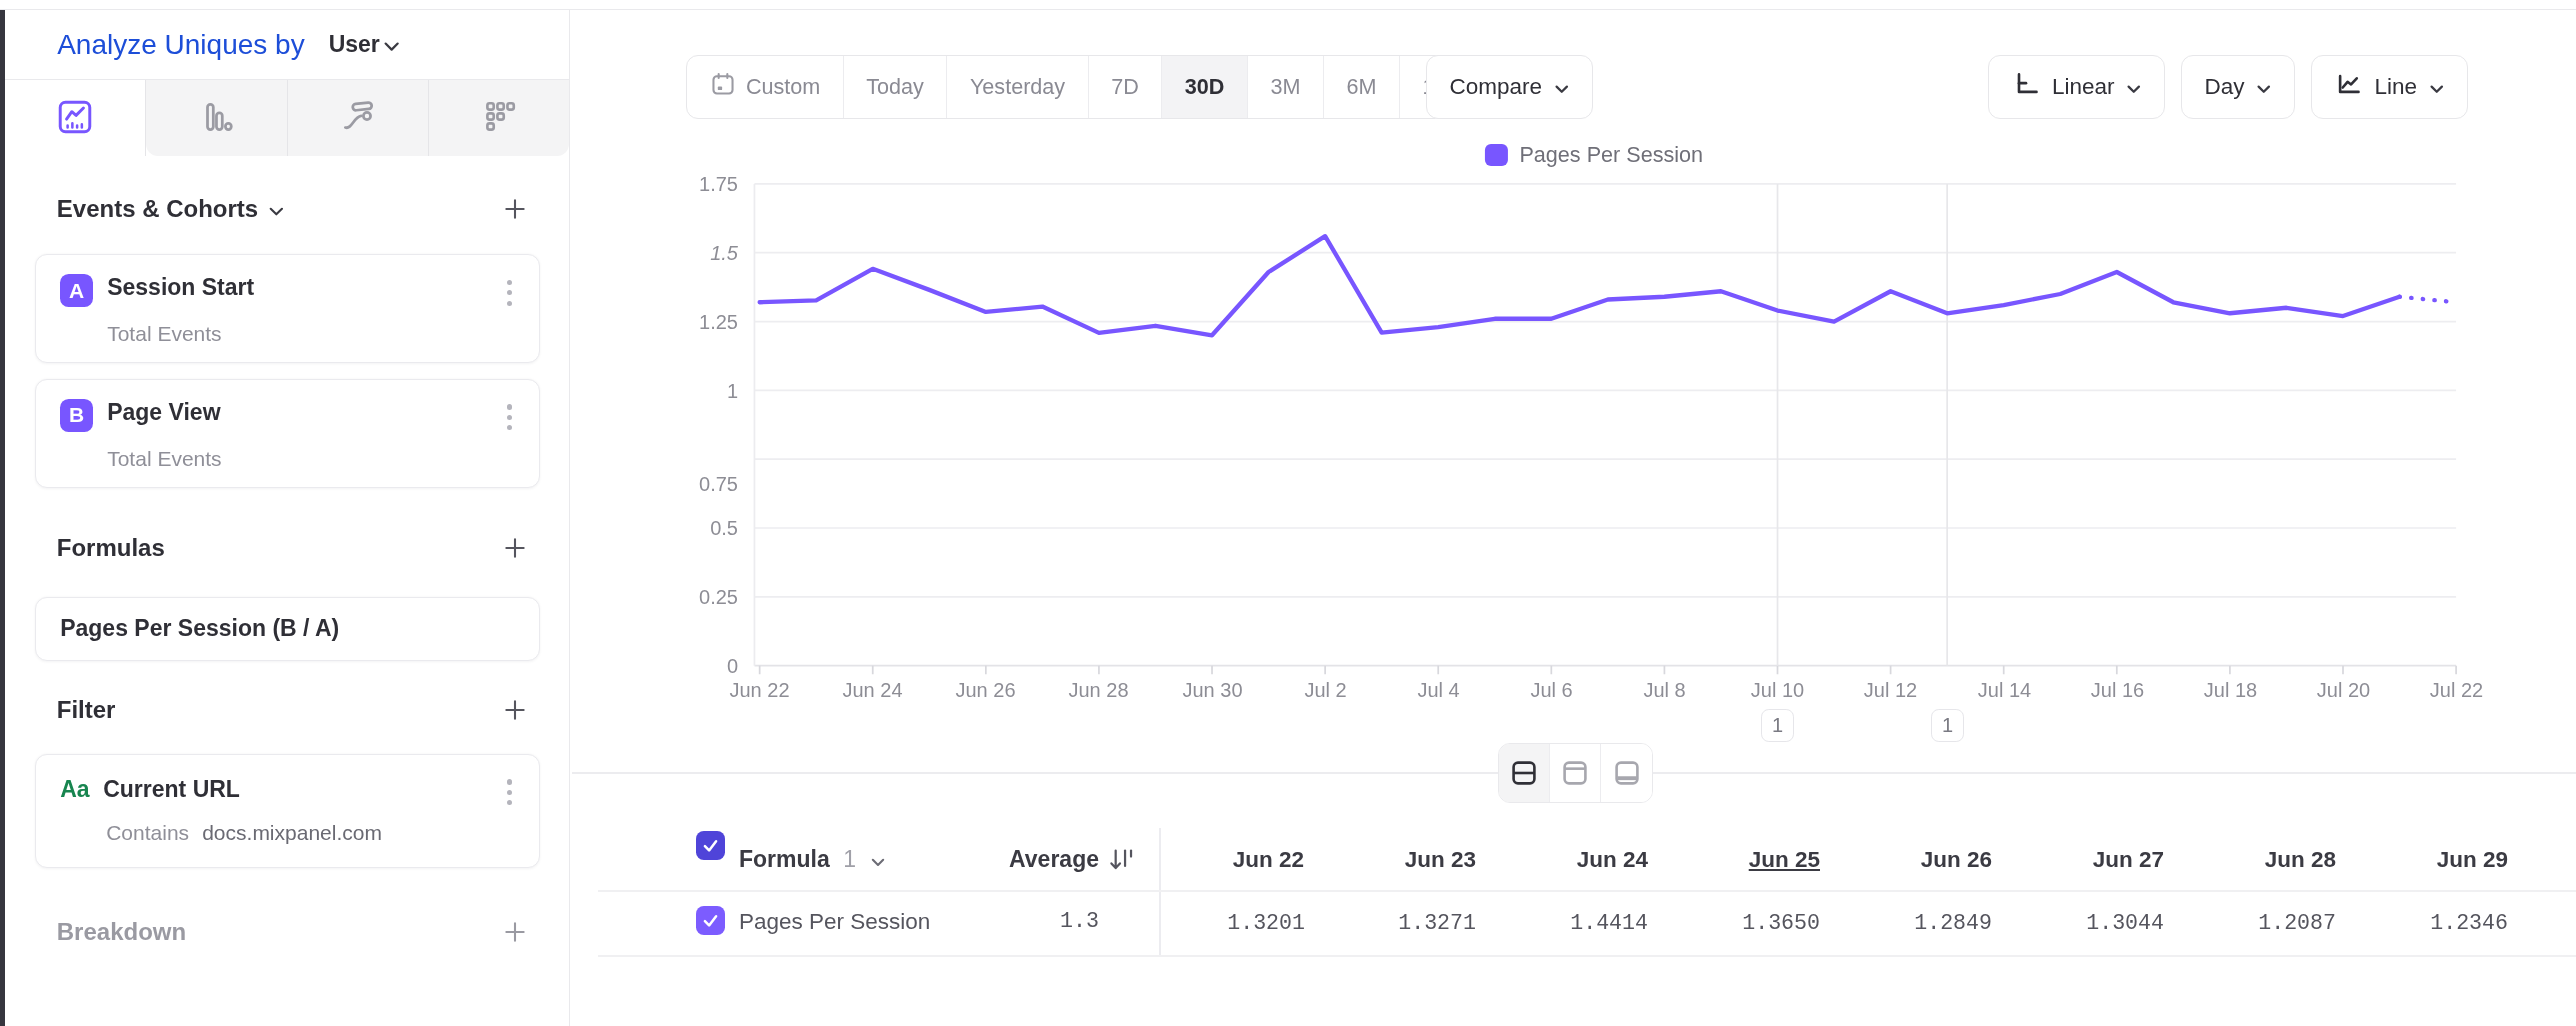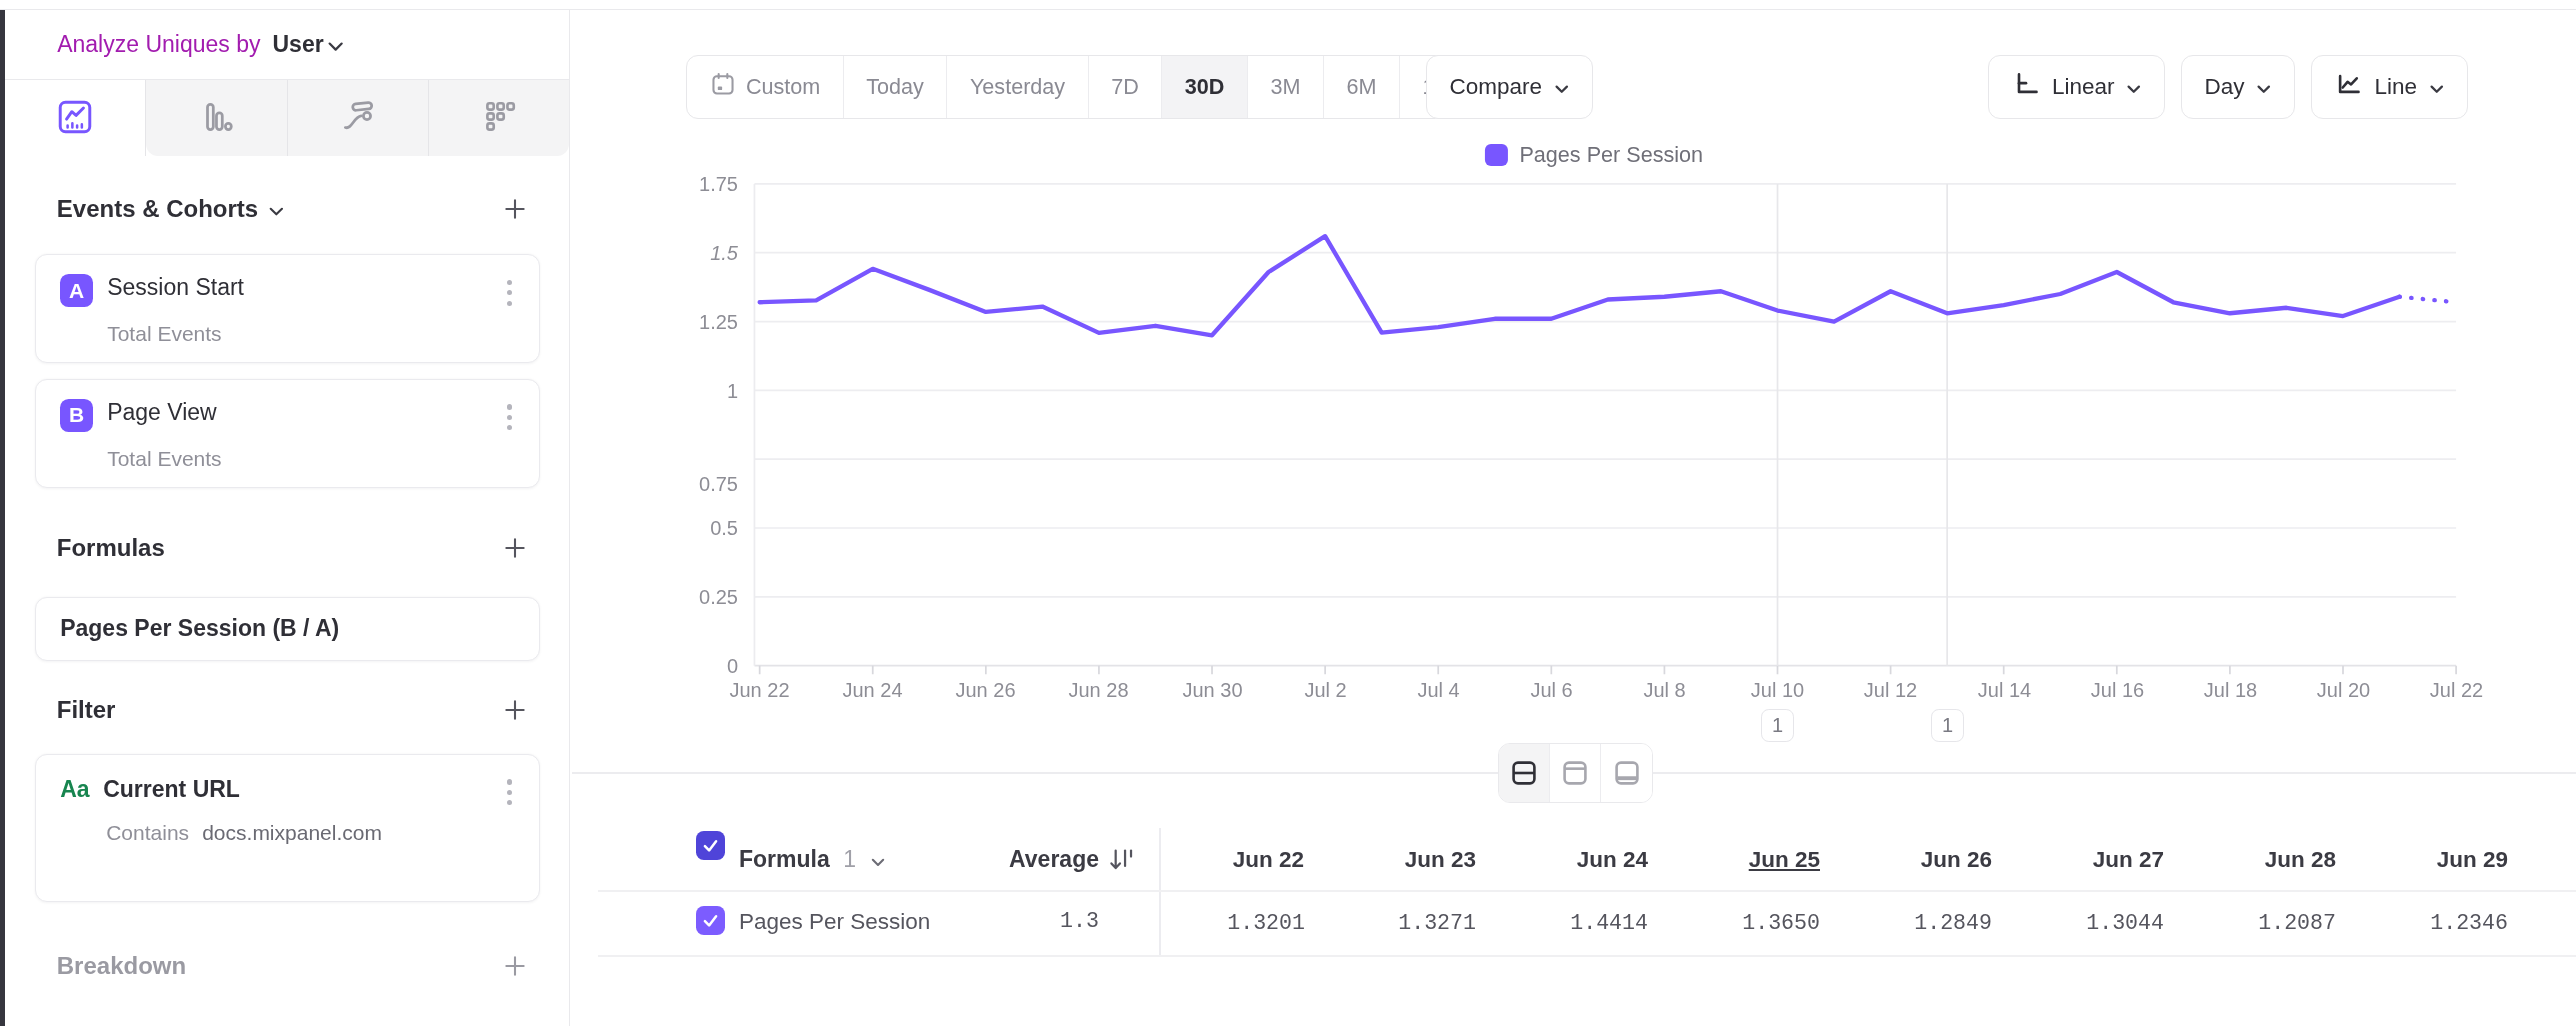--- a/index.html
+++ b/index.html
@@ -5,41 +5,41 @@
   *{box-sizing:border-box;margin:0;padding:0}
   html,body{background:#fff}
   body{font-family:"Liberation Sans",sans-serif;color:#2f2f36}
   #app{position:relative;width:2576px;height:1026px;background:#fff;overflow:hidden}
   .top-border{position:absolute;left:0;top:8.6px;width:100%;height:1.7px;background:#e9e9ec}
   .left-edge{position:absolute;left:0;top:9.5px;width:5.2px;bottom:0;background:#36363e}
 
   
   .sidebar{position:absolute;left:5.2px;top:10.4px;width:565px;bottom:0;background:#fff;border-right:1.7px solid #e9e9ec}
   .sb-header{height:70px;display:flex;align-items:center;padding-left:52px;border-bottom:1.7px solid #e9e9ec}
-  .sb-h-label{font-size:23px;color:#a21caf;margin-right:12px}
+  .sb-h-label{font-size:28px;color:#1d4ed8;margin-right:24px}
   .sb-h-value{display:flex;align-items:center;gap:3px;font-size:23px;font-weight:700;color:#2f2f36;cursor:pointer}
   .tabbar{display:flex;height:76px}
   .tab{flex:1;display:flex;align-items:center;justify-content:center;background:#f4f4f5;border-right:1.7px solid #e5e5e8;cursor:pointer}
   .tab:last-child{border-right:none;border-bottom-right-radius:12px}
   .tab.active{background:#fff;border-right:1.7px solid #e5e5e8}
   .tab.active + .tab{border-bottom-left-radius:12px}
   .sb-body{padding:0 29px 0 30px}
   .sec-h{display:flex;align-items:center;justify-content:space-between;padding:0 12px 0 21.6px;height:35px}
   .sec-title{font-size:24px;font-weight:700;color:#2f2f36;display:flex;align-items:center;gap:10.4px}
   .sec-title.muted{color:#9a9aa2;font-weight:700}
   .plus-btn{background:none;border:none;cursor:pointer;display:flex;align-items:center}
   .card{position:relative;background:#fff;border:1.7px solid #eaeaee;border-radius:12px;box-shadow:0 0.9px 2.6px rgba(20,20,40,.05)}
   .ev-card{height:109px}
   .ev-badge{position:absolute;left:24px;top:19px;width:33px;height:33px;border-radius:8.6px;background:#7856ff;color:#fff;font-size:21px;font-weight:700;display:flex;align-items:center;justify-content:center}
-  .ev-title{position:absolute;left:71px;top:19px;font-size:23px;font-weight:400;color:#2f2f36}
+  .ev-title{position:absolute;left:71px;top:19px;font-size:23px;font-weight:700;color:#2f2f36}
   .ev-sub{position:absolute;left:71px;top:67px;font-size:21px;color:#8f8f98}
   .kebab{position:absolute;right:24px;top:21px;display:flex;flex-direction:column;gap:5.2px;cursor:pointer;padding:3.5px}
   .kebab i{width:5.2px;height:5.2px;border-radius:50%;background:#b4b4bc}
   .f-card{height:64px;display:flex;align-items:center;padding-left:24px;font-size:23px;font-weight:700;color:#2f2f36}
-  .flt-card{height:148px}
+  .flt-card{height:114px}
   .flt-aa{position:absolute;left:24px;top:21px;font-size:23px;font-weight:700;color:#17854f}
   .flt-title{position:absolute;left:67px;top:21px;font-size:23px;font-weight:700;color:#2f2f36}
   .flt-op{position:absolute;left:70px;top:66px;font-size:21px;color:#8f8f98}
   .flt-val{position:absolute;left:166px;top:66px;font-size:21px;color:#6a6a73}
 
   
   .seg{position:absolute;left:686px;top:55px;height:64px;display:flex;align-items:stretch;background:#fff;border:1.7px solid #e7e7ea;border-radius:12px;overflow:hidden}
   .seg-cell{display:flex;align-items:center;gap:10.4px;padding:0 22.5px;font-size:21.6px;color:#8a8a93;border-right:1.7px solid #ececef;cursor:pointer;white-space:nowrap}
   .seg-cell:last-child{border-right:none}
   .seg-cell.active{background:#f3f3f5;color:#2f2f36;font-weight:700}

